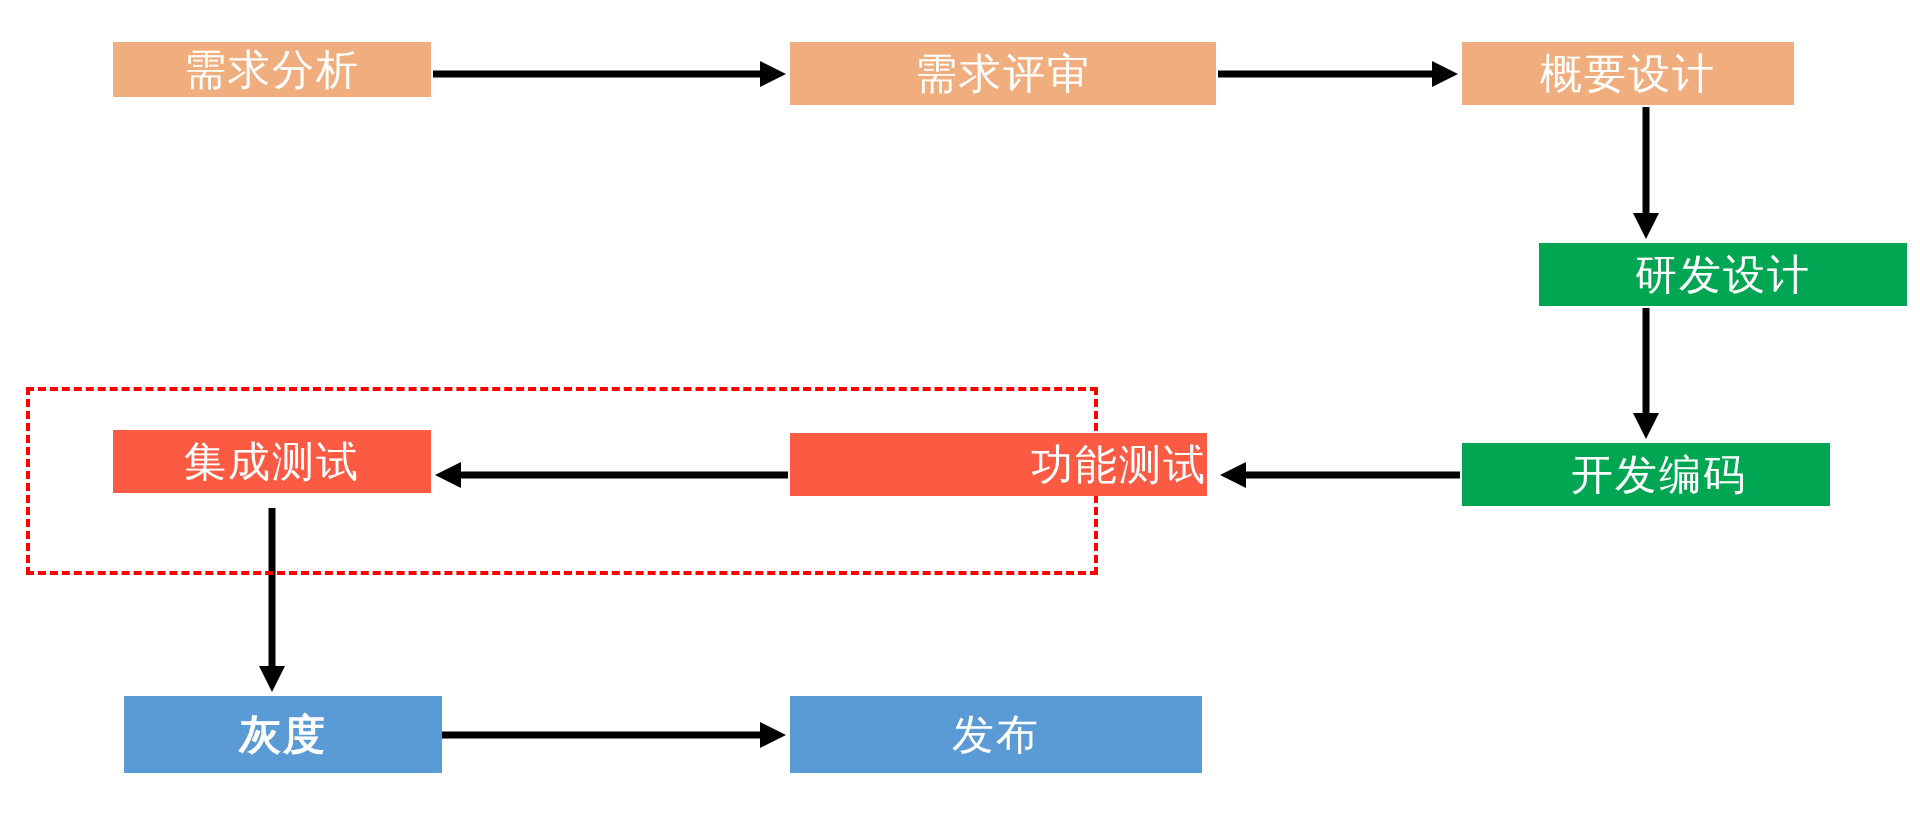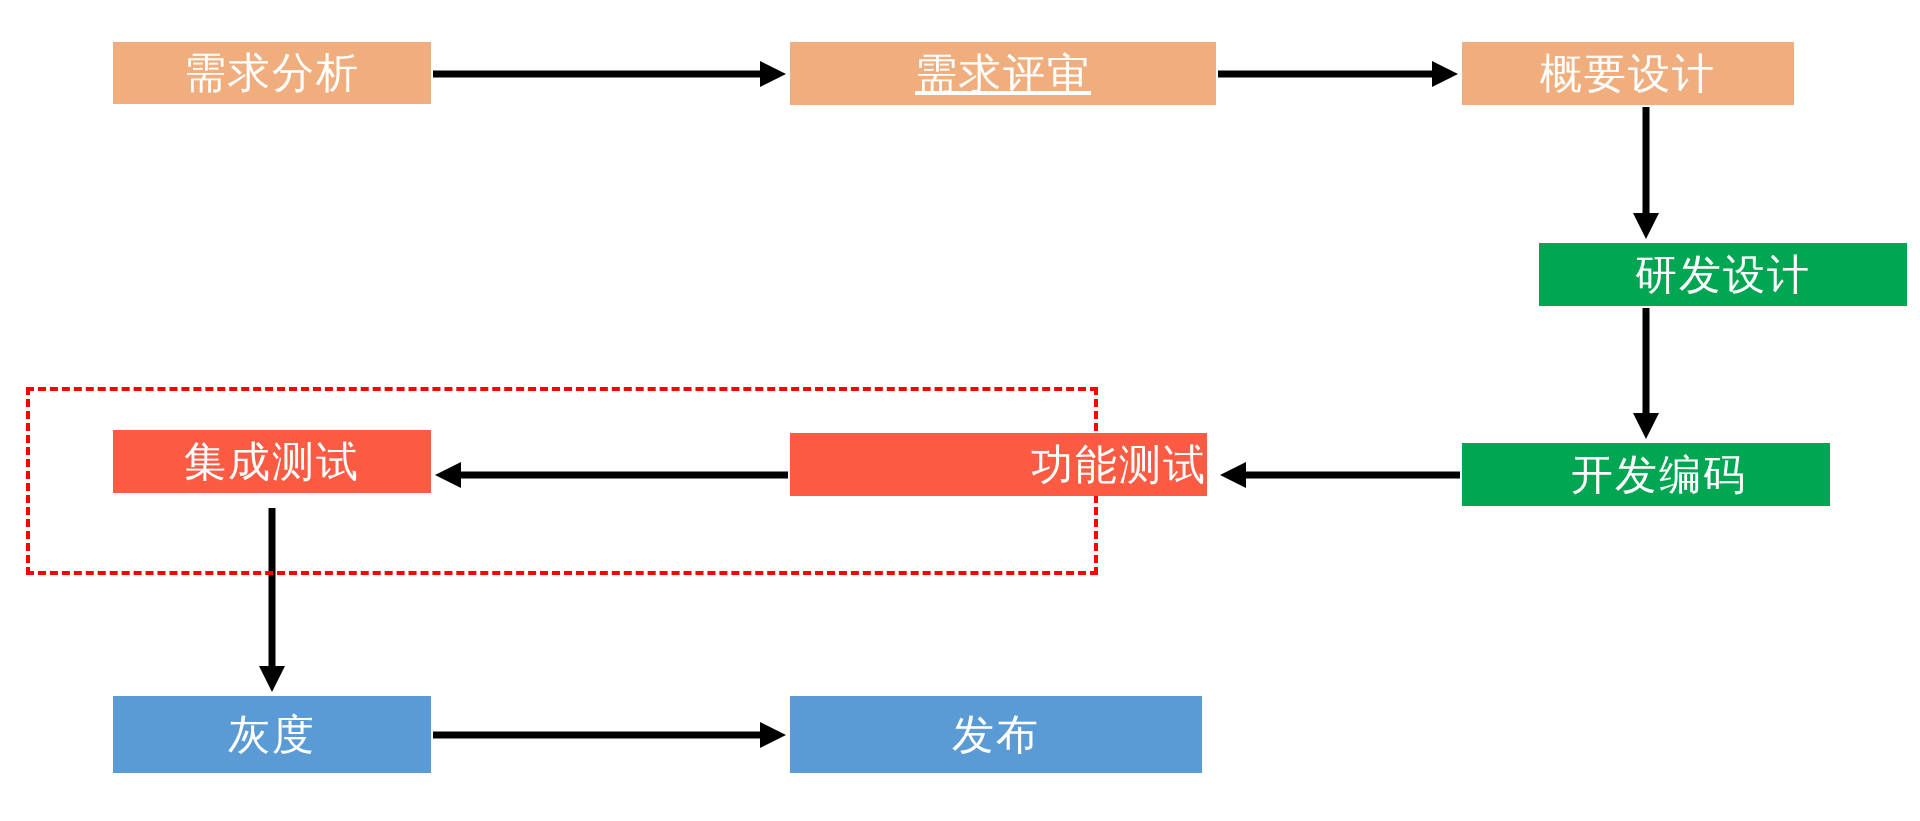--- a/index.html
+++ b/index.html
@@ -79,41 +79,41 @@
         <line x1="272" y1="508" x2="272" y2="668" stroke="#000000" stroke-width="7"></line>
         <polygon points="272,692 259,666 285,666" fill="#000000"></polygon>
       </g>
       <g>
         <line x1="433" y1="735" x2="762" y2="735" stroke="#000000" stroke-width="7"></line>
         <polygon points="786,735 760,722 760,748" fill="#000000"></polygon>
       </g>
     </svg>
   <div id="dashed-group-box" style="left: 26px; top: 387px; width: 1072px; height: 188px; border: 4px dashed rgb(255, 0, 0);"></div>
   <div id="nodes-layer">
-      <div class="node" style="left: 113px; top: 42px; width: 318px; height: 62px; background: rgb(240, 174, 126); color: rgb(255, 255, 255);">
+      <div class="node" style="left: 113px; top: 42px; width: 318px; height: 55px; background: rgb(240, 174, 126); color: rgb(255, 255, 255);">
         <span class="node-label">需求分析</span>
       </div>
-      <div class="node" style="left: 790px; top: 42px; width: 426px; height: 63px; background: rgb(240, 174, 126); color: rgb(255, 255, 255); text-decoration: underline;">
+      <div class="node" style="left: 790px; top: 42px; width: 426px; height: 63px; background: rgb(240, 174, 126); color: rgb(255, 255, 255);">
         <span class="node-label">需求评审</span>
       </div>
       <div class="node" style="left: 1462px; top: 42px; width: 332px; height: 63px; background: rgb(240, 174, 126); color: rgb(255, 255, 255);">
         <span class="node-label">概要设计</span>
       </div>
       <div class="node" style="left: 1539px; top: 243px; width: 368px; height: 63px; background: rgb(0, 166, 81); color: rgb(255, 255, 255);">
         <span class="node-label">研发设计</span>
       </div>
       <div class="node" style="left: 1462px; top: 443px; width: 368px; height: 63px; background: rgb(0, 166, 81); color: rgb(255, 255, 255); padding-left: 26px;">
         <span class="node-label">开发编码</span>
       </div>
       <div class="node" style="left: 790px; top: 433px; width: 417px; height: 63px; background: rgb(251, 91, 66); color: rgb(255, 255, 255); justify-content: flex-end;">
         <span class="node-label">功能测试</span>
       </div>
       <div class="node" style="left: 113px; top: 430px; width: 318px; height: 63px; background: rgb(251, 91, 66); color: rgb(255, 255, 255);">
         <span class="node-label">集成测试</span>
       </div>
-      <div class="node" style="left: 113px; top: 696px; width: 318px; height: 77px; background: rgb(91, 155, 213); color: rgb(255, 255, 255);">
+      <div class="node" style="left: 124px; top: 696px; width: 318px; height: 77px; background: rgb(91, 155, 213); color: rgb(255, 255, 255); font-weight: bold;">
         <span class="node-label">灰度</span>
       </div>
       <div class="node" style="left: 790px; top: 696px; width: 412px; height: 77px; background: rgb(91, 155, 213); color: rgb(255, 255, 255); justify-content: center;">
         <span class="node-label">发布</span>
       </div>
     </div>
 </div>
 
 </body></html>

